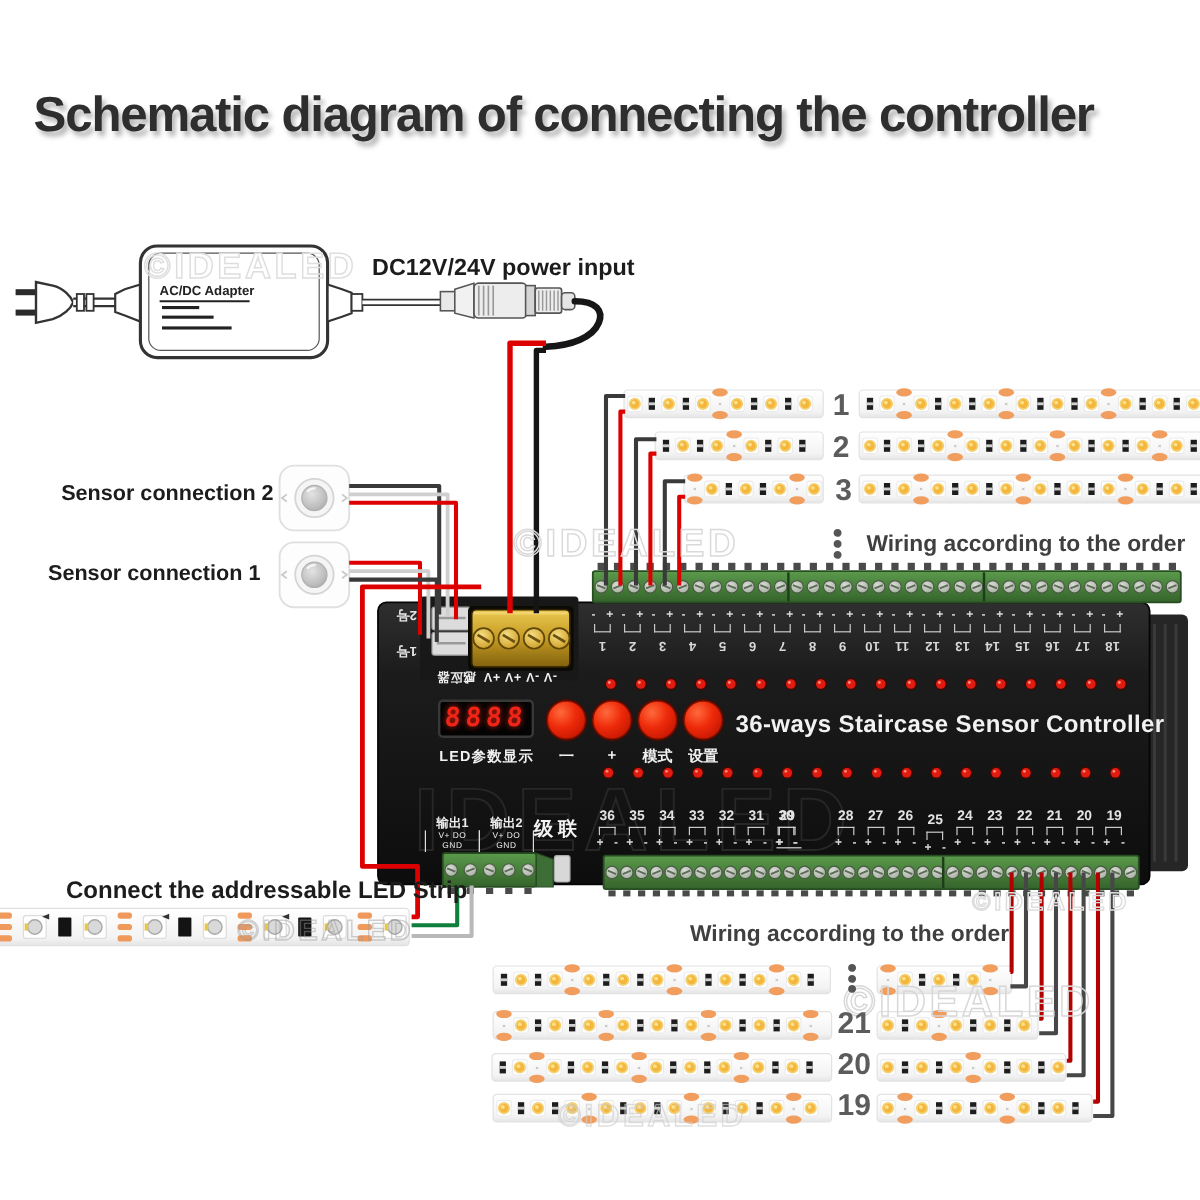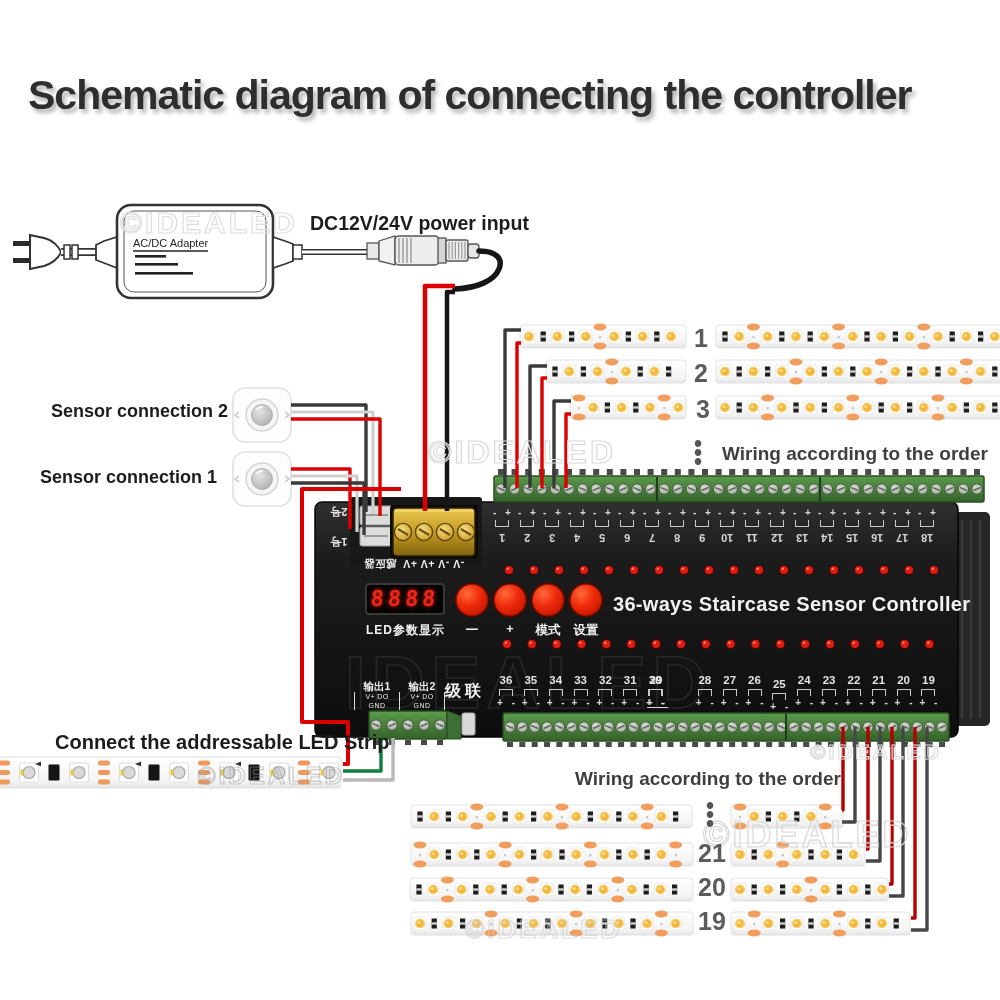--- a/index.html
+++ b/index.html
@@ -1170,21 +1170,21 @@
       <path d="M866,861 L880,861 L880,727" stroke="#474747" stroke-width="3.4" fill="none" stroke-linejoin="round"></path>
       <path d="M889,884 L892,884 L892,727" stroke="#b30000" stroke-width="3.4" fill="none" stroke-linejoin="round"></path>
       <path d="M889,896 L903,896 L903,727" stroke="#474747" stroke-width="3.4" fill="none" stroke-linejoin="round"></path>
       <path d="M911,918 L915,918 L915,727" stroke="#b30000" stroke-width="3.4" fill="none" stroke-linejoin="round"></path>
       <path d="M911,930 L927,930 L927,727" stroke="#474747" stroke-width="3.4" fill="none" stroke-linejoin="round"></path>
     </g>
 </svg>
 
 <div id="title" class="txt">Schematic diagram of connecting the controller</div>
 
-<div class="txt" style="left:133px;top:237px;font-size:11px;font-weight:400;color:#222">AC/DC Adapter</div>
+<div class="txt" style="left:133px;top:237px;font-size:11px;font-weight:700;color:#222">AC/DC Adapter</div>
 <div class="txt lbl" style="left:310px;top:212px;font-size:19.5px">DC12V/24V power input</div>
 
 <div class="txt lbl" style="left:40px;top:401px;width:188px;text-align:right">Sensor connection 2</div>
 <div class="txt lbl" style="left:40px;top:467px;width:188px;text-align:left">Sensor connection 1</div>
 
 <div class="ctrl-txt" id="ctrl-name">36-ways Staircase Sensor Controller</div>
 <div class="ctrl-txt" id="seg-display">8888</div>
 <div class="ctrl-txt" id="disp-lbl">LED参数显示</div>
 
 <div class="ctrl-txt flip" id="port-labels">

